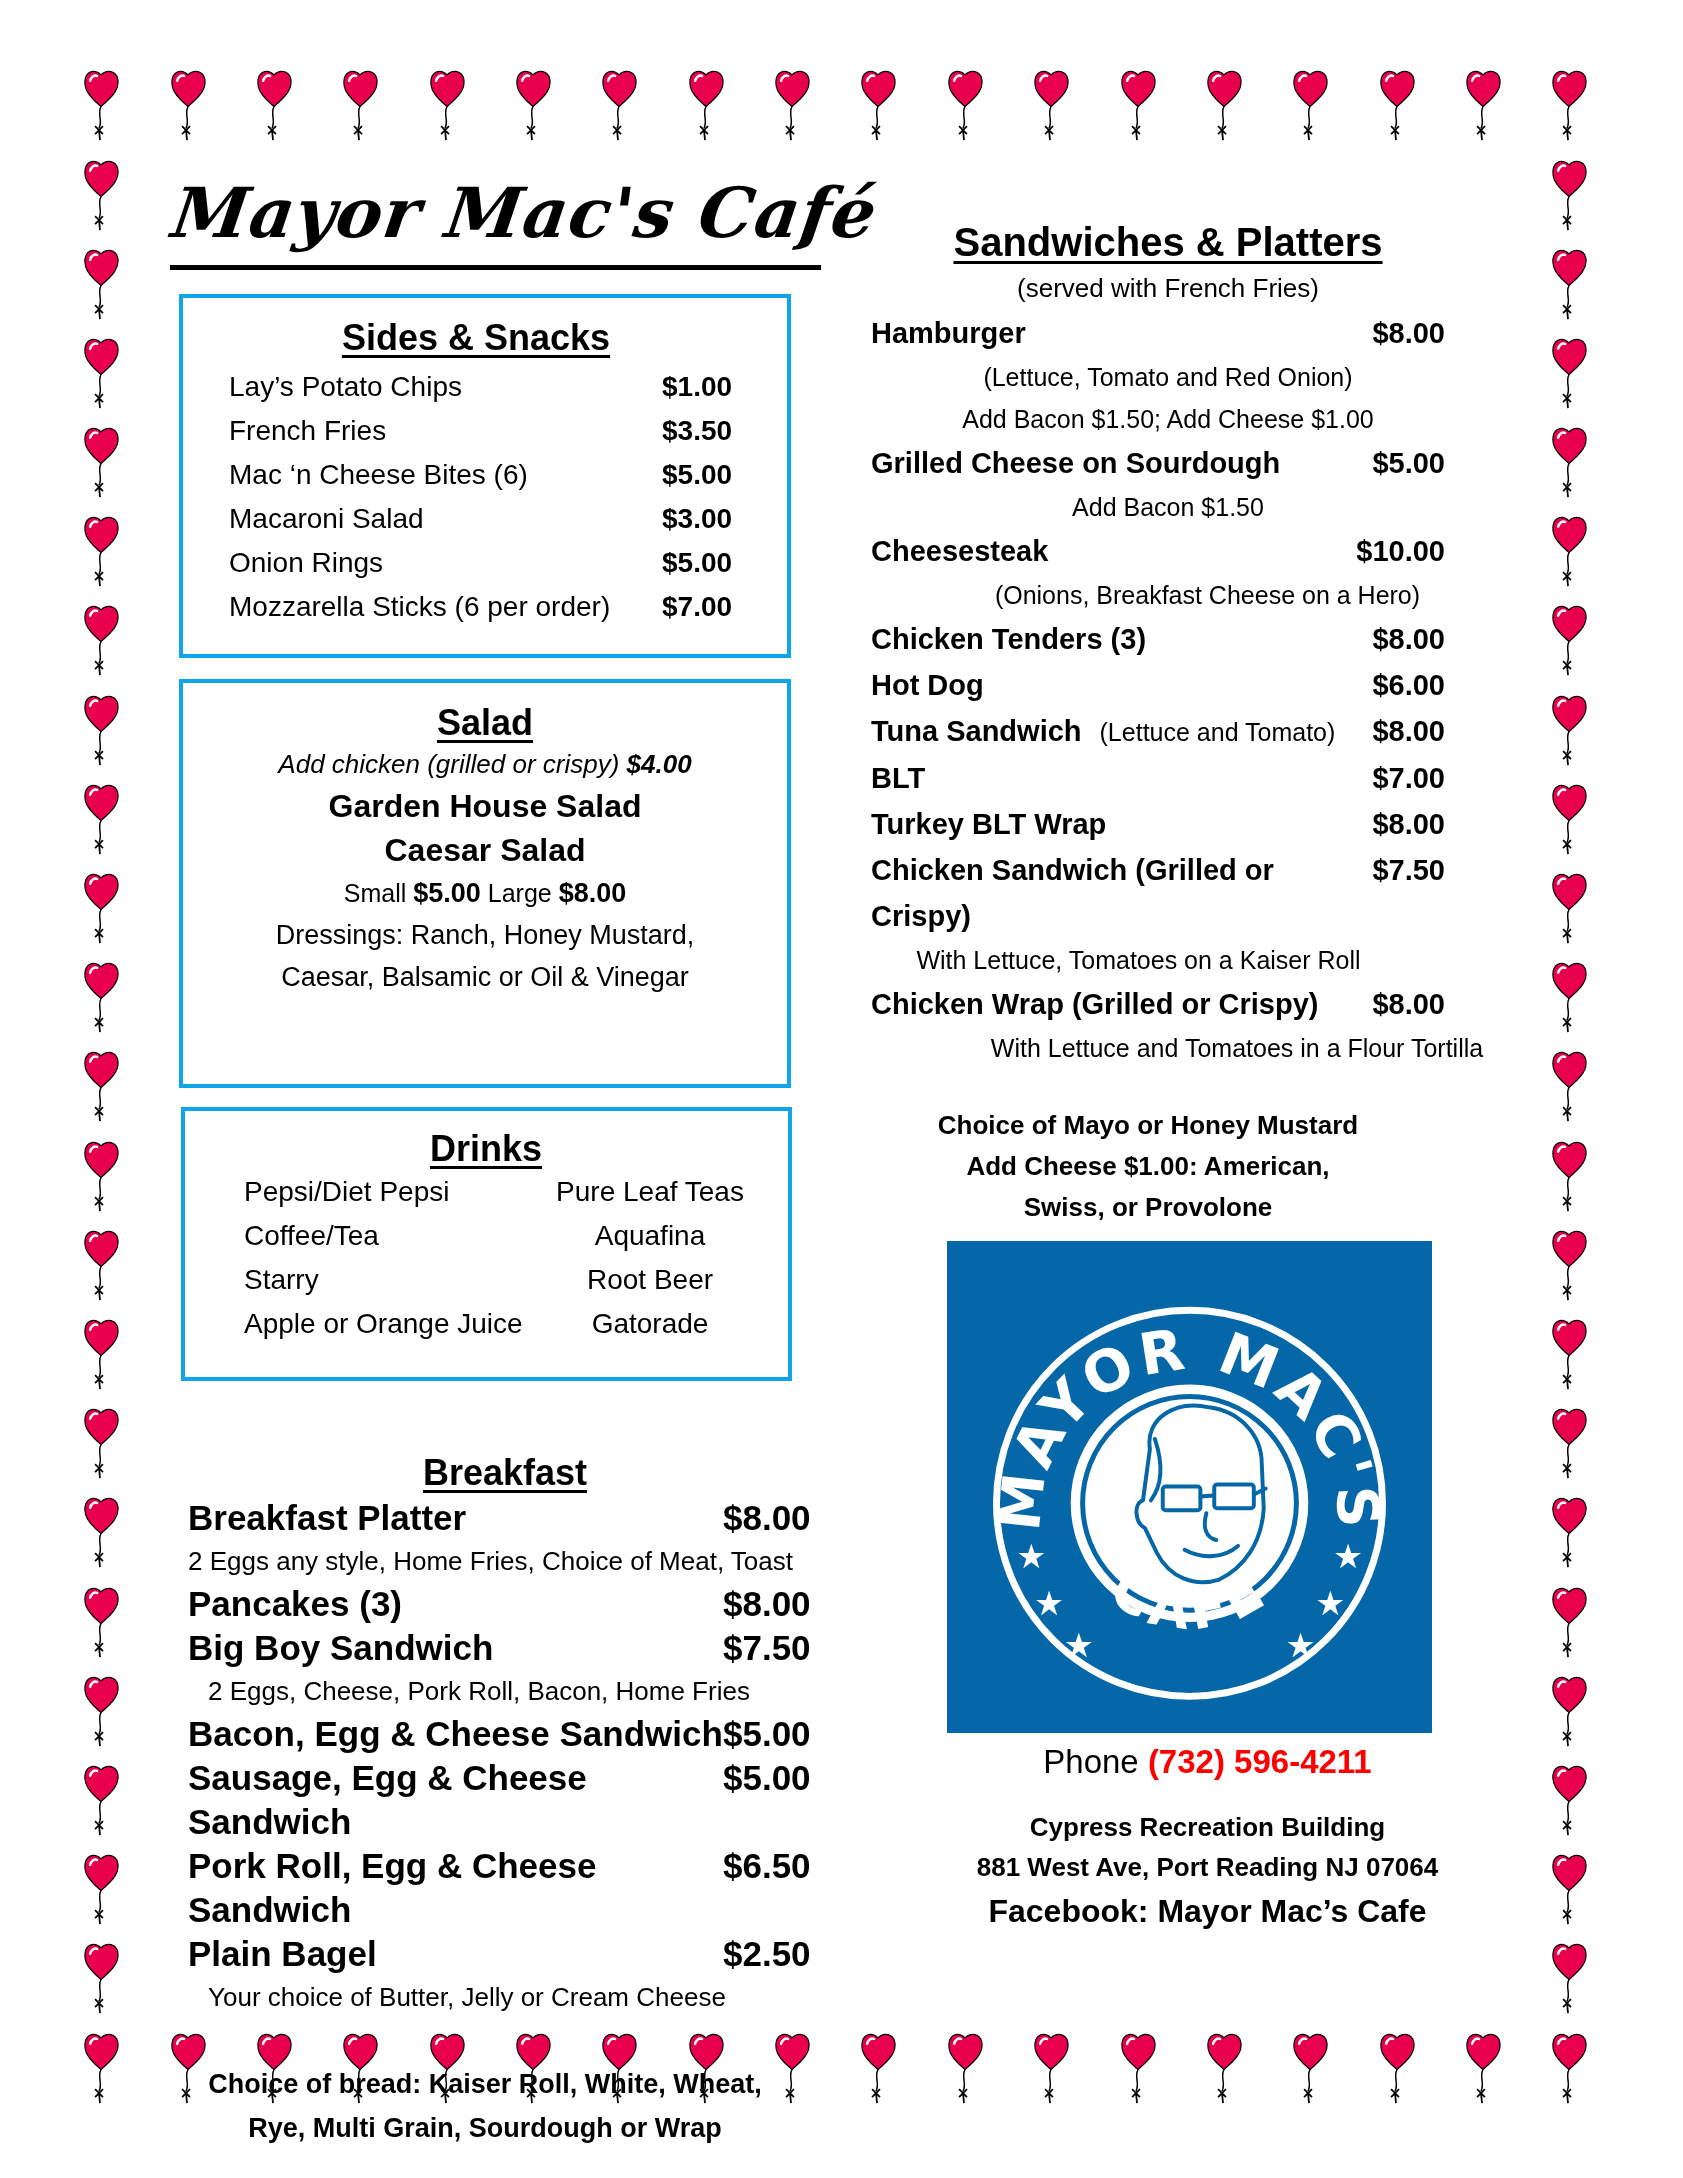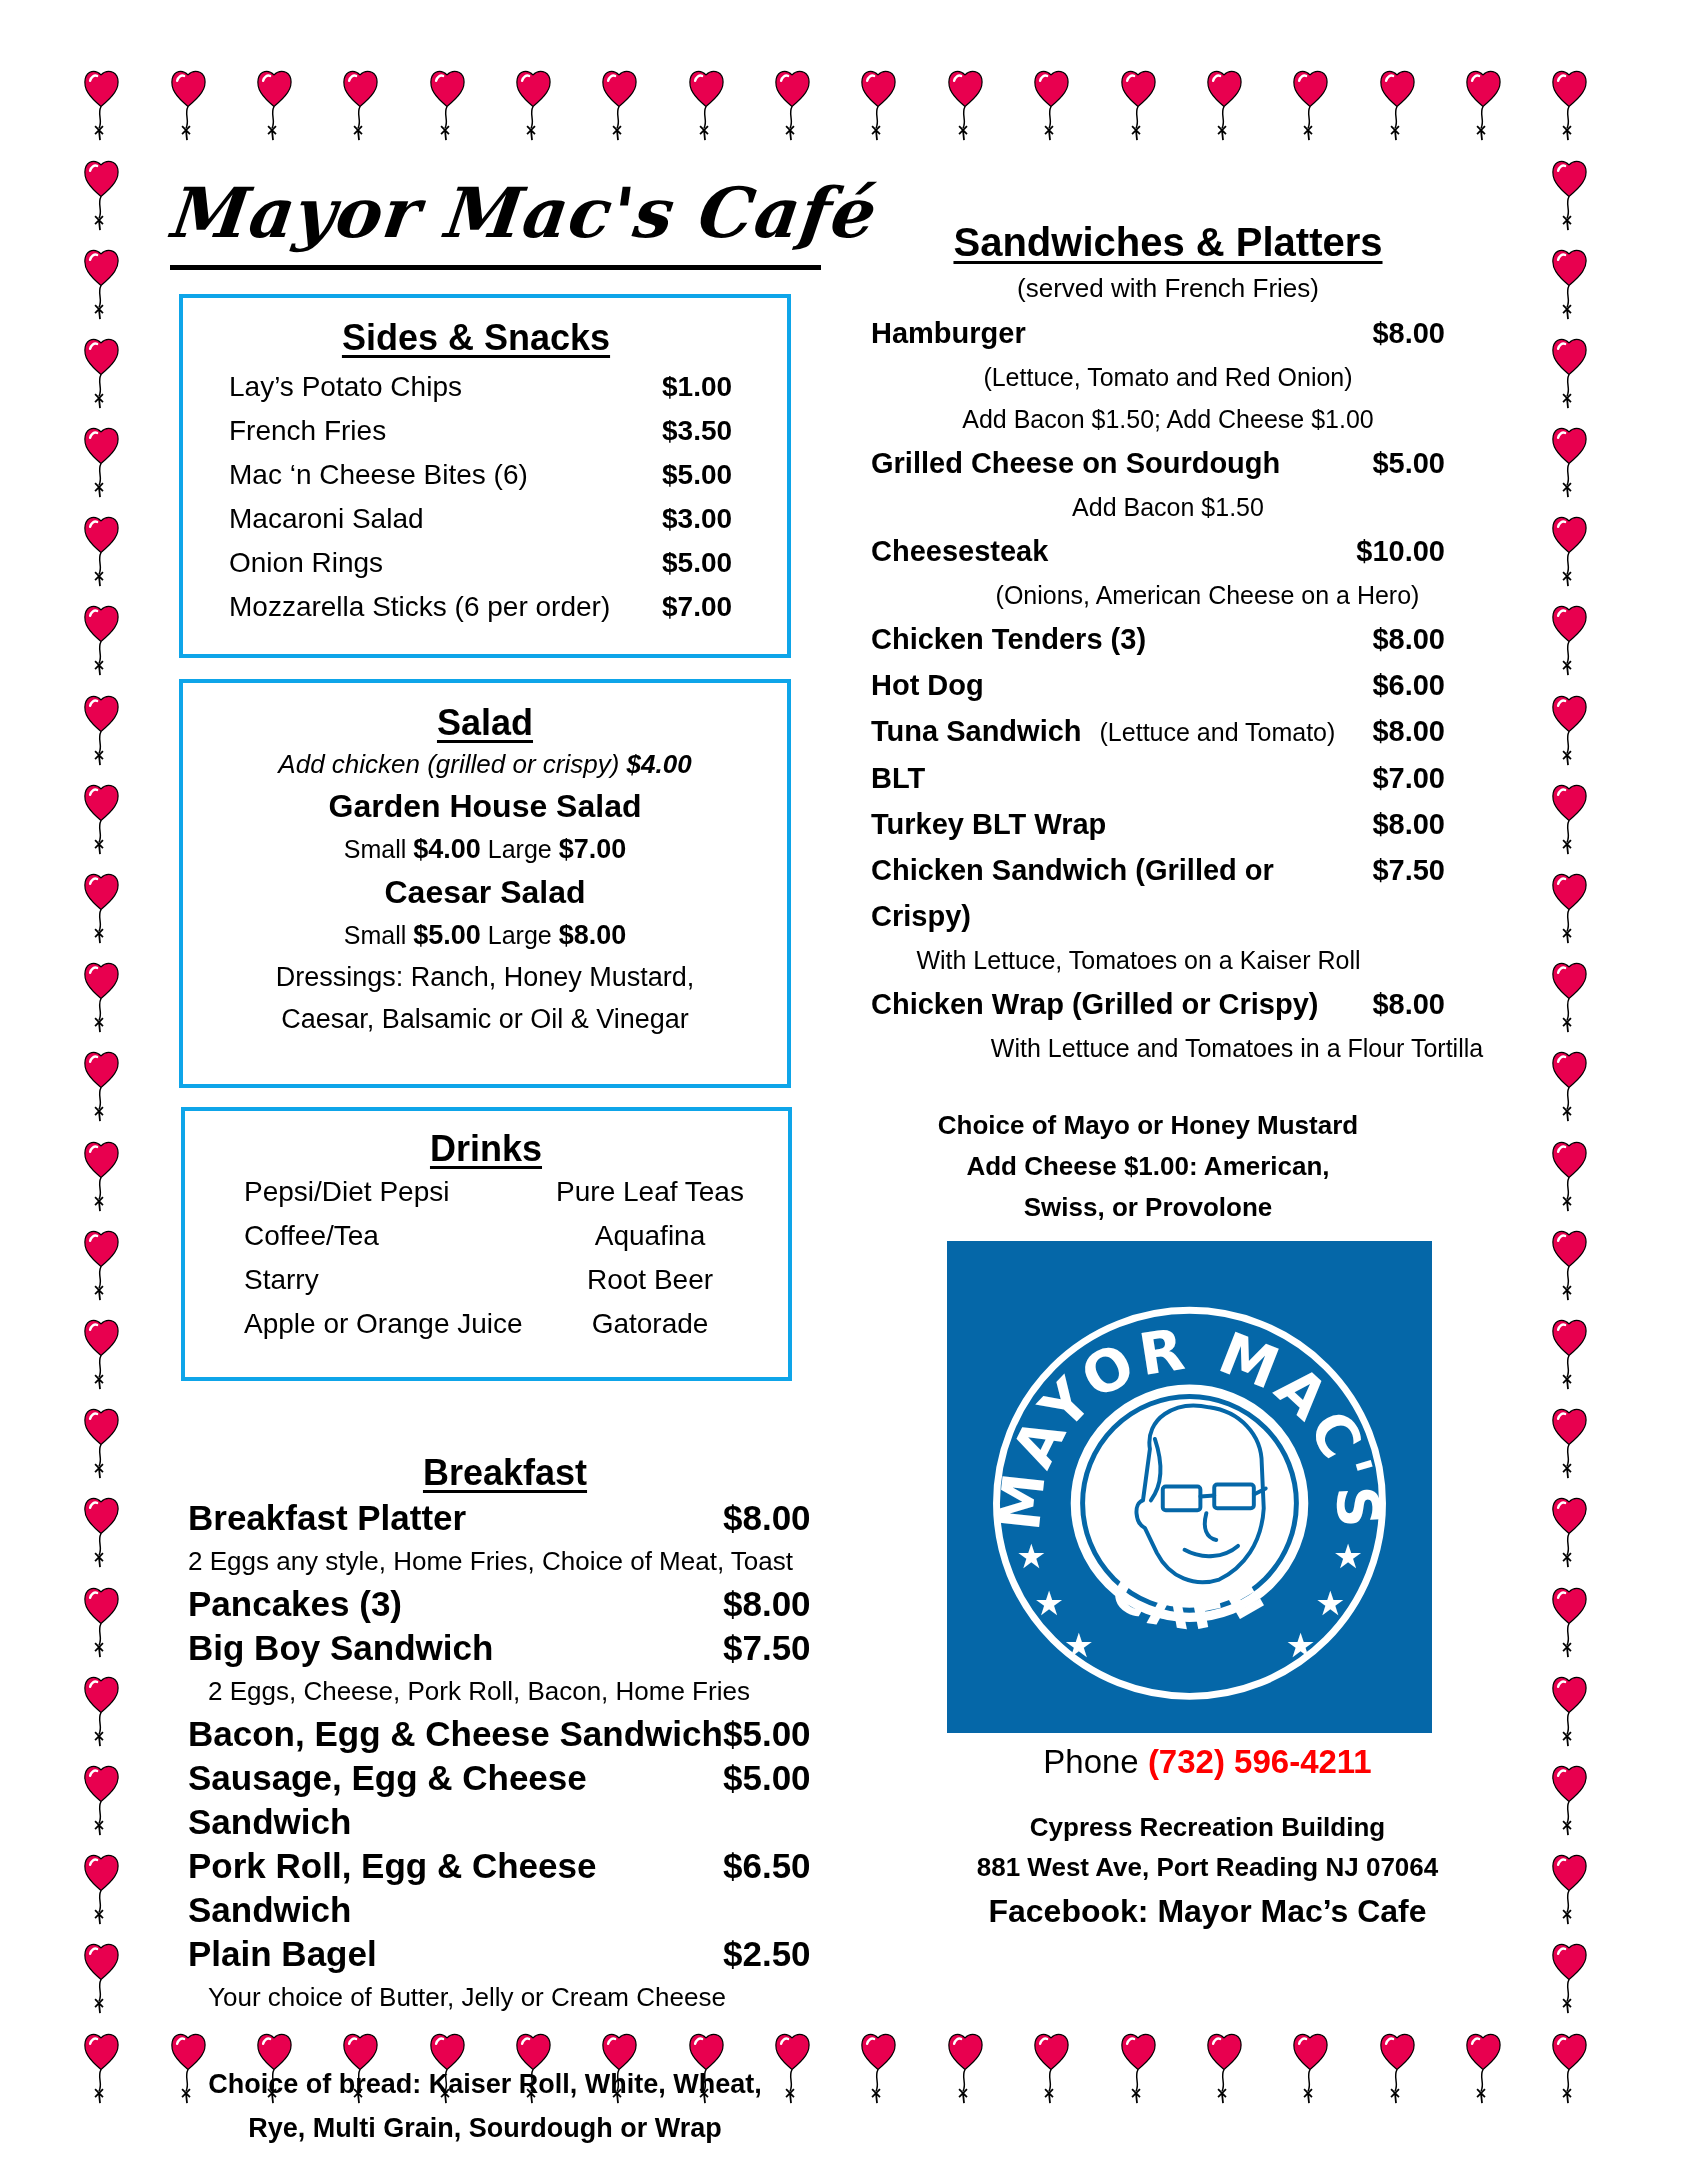--- a/index.html
+++ b/index.html
@@ -735,21 +735,20 @@
         <span class="label">Mozzarella Sticks (6 per order)</span>
         <span class="price">$7.00</span>
       </div>
   </div>
 </div>
 
 <div class="menu-box" id="salad-box">
   <div class="box-heading">Salad</div>
   <div class="salad-note"><span>Add chicken (grilled or crispy)</span> <b>$4.00</b></div>
   <div class="salad-item">Garden House Salad</div>
-  <div class="salad-price"><span>Small</span> <b>$4.00</b> <span>Large</span> <b>$7.00</b></div>
   <div class="salad-item">Caesar Salad</div>
   <div class="salad-price"><span>Small</span> <b>$5.00</b> <span>Large</span> <b>$8.00</b></div>
   <div class="salad-dress">Dressings: Ranch, Honey Mustard,</div>
   <div class="salad-dress">Caesar, Balsamic or Oil &amp; Vinegar</div>
 </div>
 
 <div class="menu-box" id="drinks-box">
   <div class="box-heading" style="margin-left:-40px;">Drinks</div>
   <div class="drinks-grid">
     <span>Pepsi/Diet Pepsi</span>
@@ -816,21 +815,21 @@
   <div class="sw-row">
       <span>Grilled Cheese on Sourdough</span>
       <span>$5.00</span>
     </div>
   <div class="sw-desc" style="width:594px;">Add Bacon $1.50</div>
 
   <div class="sw-row">
       <span>Cheesesteak</span>
       <span>$10.00</span>
     </div>
-  <div class="sw-desc" style="width:673px;">(Onions, American Cheese on a Hero)</div>
+  <div class="sw-desc" style="width:673px;">(Onions, Breakfast Cheese on a Hero)</div>
 
   <div class="sw-row">
       <span>Chicken Tenders (3)</span>
       <span>$8.00</span>
     </div>
   <div class="sw-row">
       <span>Hot Dog</span>
       <span>$6.00</span>
     </div>
   <div class="sw-row">

